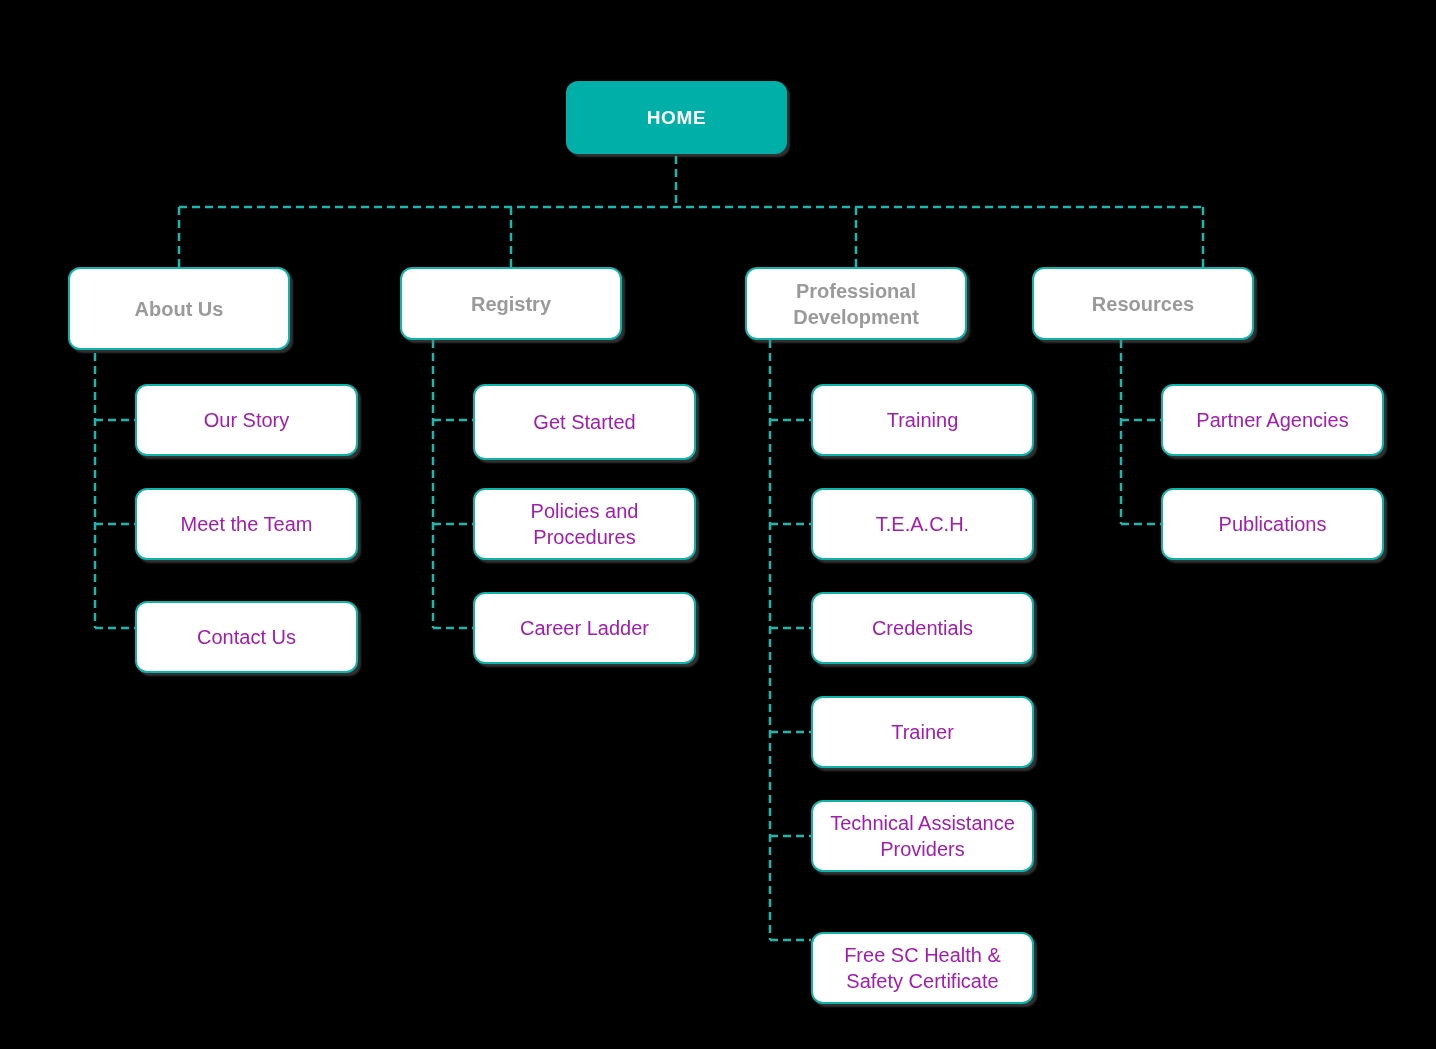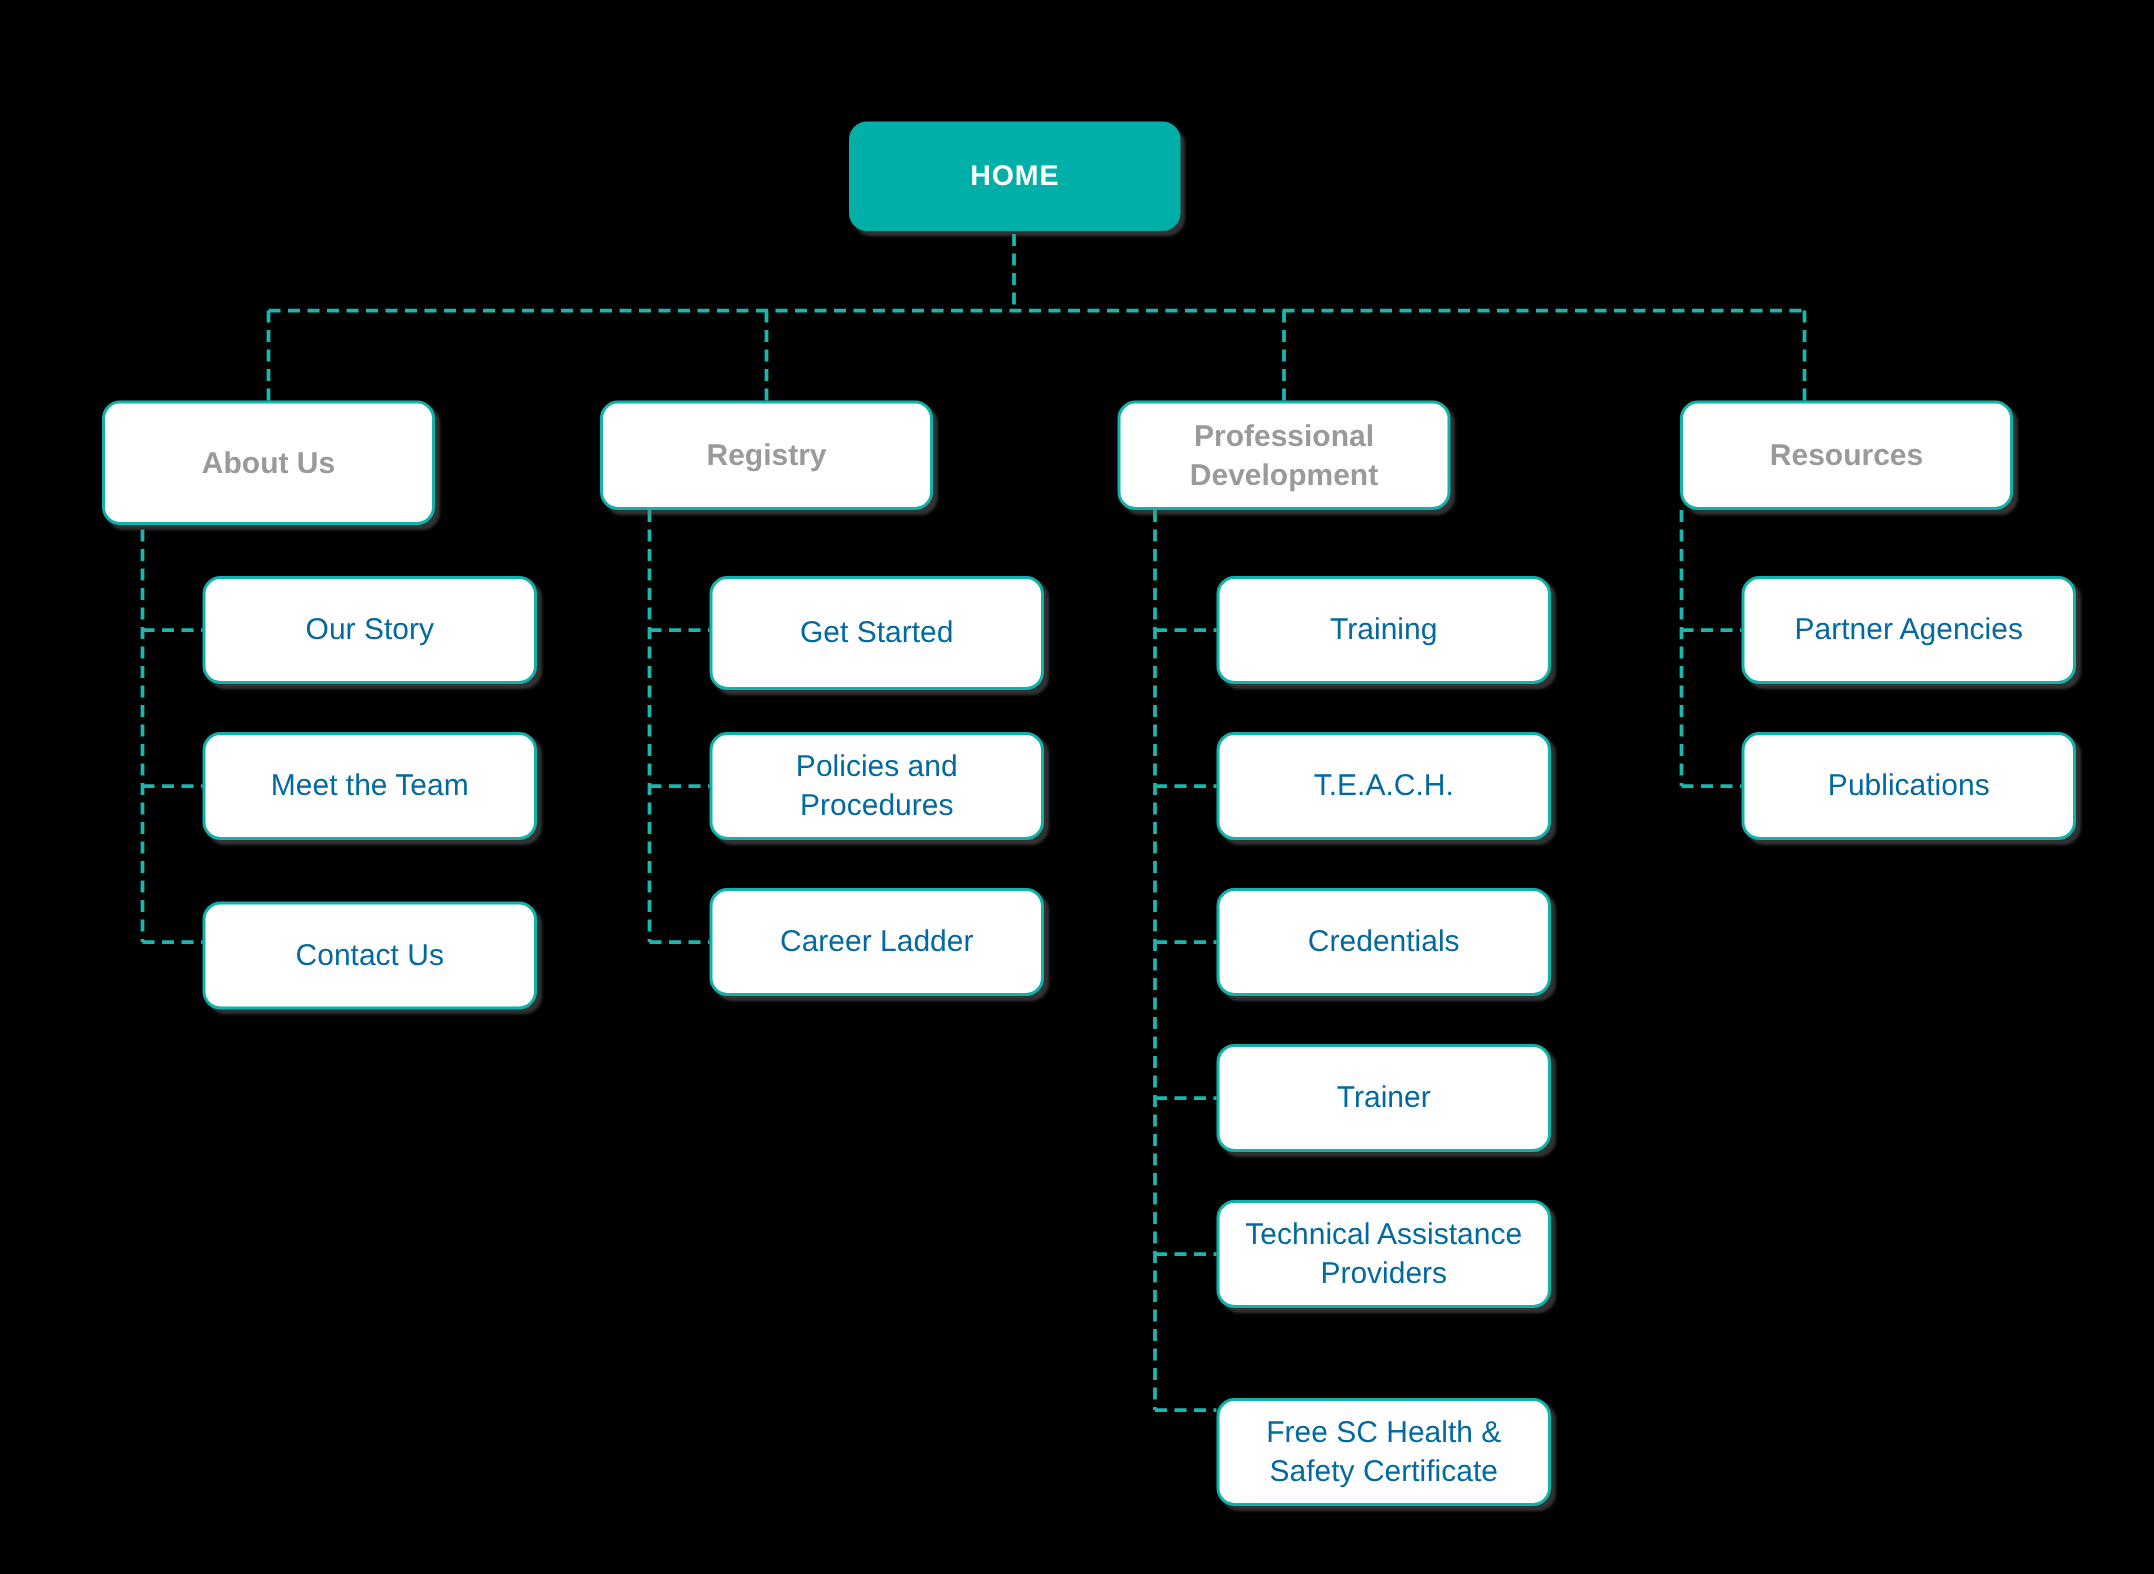--- a/index.html
+++ b/index.html
@@ -44,21 +44,21 @@
     letter-spacing: 0.6px;
     margin-top: 24px;
   }
   .node.category {
     color: #9a9a9a;
     font-weight: 700;
     font-size: 20px;
     line-height: 1.3;
   }
   .node.child {
-    color: #0369a1;
+    color: #a21caf;
     font-weight: 400;
     font-size: 20px;
     line-height: 1.3;
   }
 </style>
 </head>
 <body>
 
 <div class="canvas" id="canvas">
   <svg id="connectors" width="1436" height="1049">
@@ -97,16 +97,16 @@
     <div class="node child" style="left: 473px; top: 384px; width: 223px; height: 76px;">Get Started</div>
     <div class="node child" style="left: 473px; top: 488px; width: 223px; height: 72px;">Policies and Procedures</div>
     <div class="node child" style="left: 473px; top: 592px; width: 223px; height: 72px;">Career Ladder</div>
     <div class="node category" style="left: 745px; top: 267px; width: 222px; height: 73px;">Professional Development</div>
     <div class="node child" style="left: 811px; top: 384px; width: 223px; height: 72px;">Training</div>
     <div class="node child" style="left: 811px; top: 488px; width: 223px; height: 72px;">T.E.A.C.H.</div>
     <div class="node child" style="left: 811px; top: 592px; width: 223px; height: 72px;">Credentials</div>
     <div class="node child" style="left: 811px; top: 696px; width: 223px; height: 72px;">Trainer</div>
     <div class="node child" style="left: 811px; top: 800px; width: 223px; height: 72px;">Technical Assistance Providers</div>
     <div class="node child" style="left: 811px; top: 904px; width: 223px; height: 72px; margin-top: 28px;">Free SC Health &amp; Safety Certificate</div>
-    <div class="node category" style="left: 1120px; top: 267px; width: 222px; height: 73px;">Resources</div>
+    <div class="node category" style="left: 1032px; top: 267px; width: 222px; height: 73px;">Resources</div>
     <div class="node child" style="left: 1161px; top: 384px; width: 223px; height: 72px;">Partner Agencies</div>
     <div class="node child" style="left: 1161px; top: 488px; width: 223px; height: 72px;">Publications</div>
   </div>
 
 </body></html>

